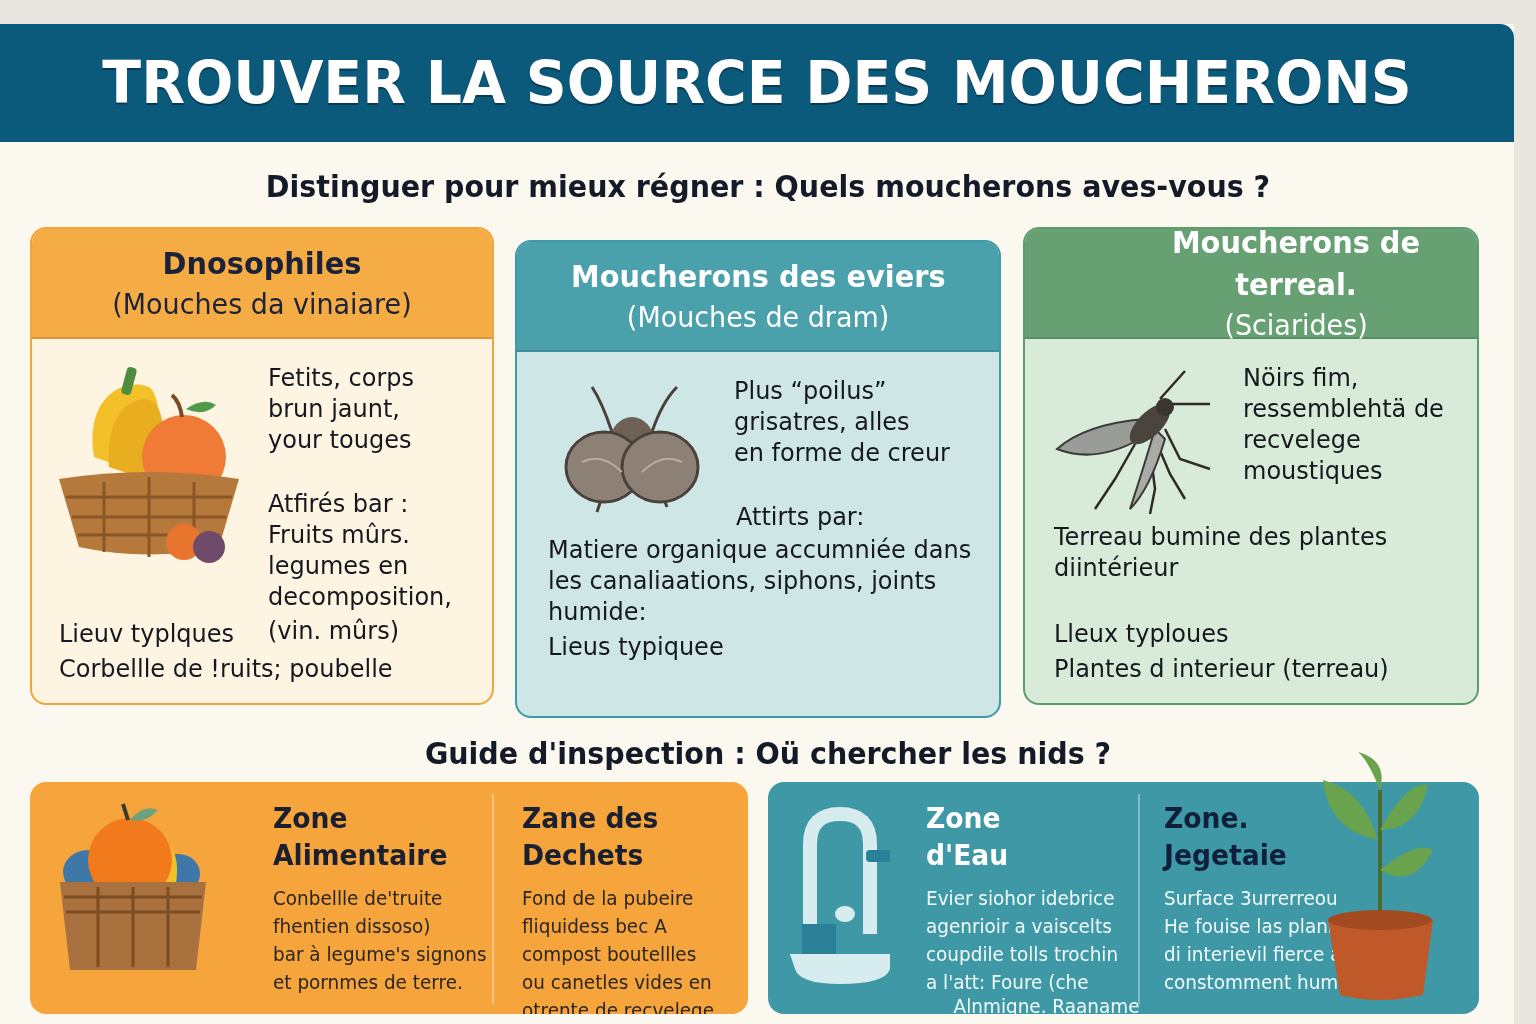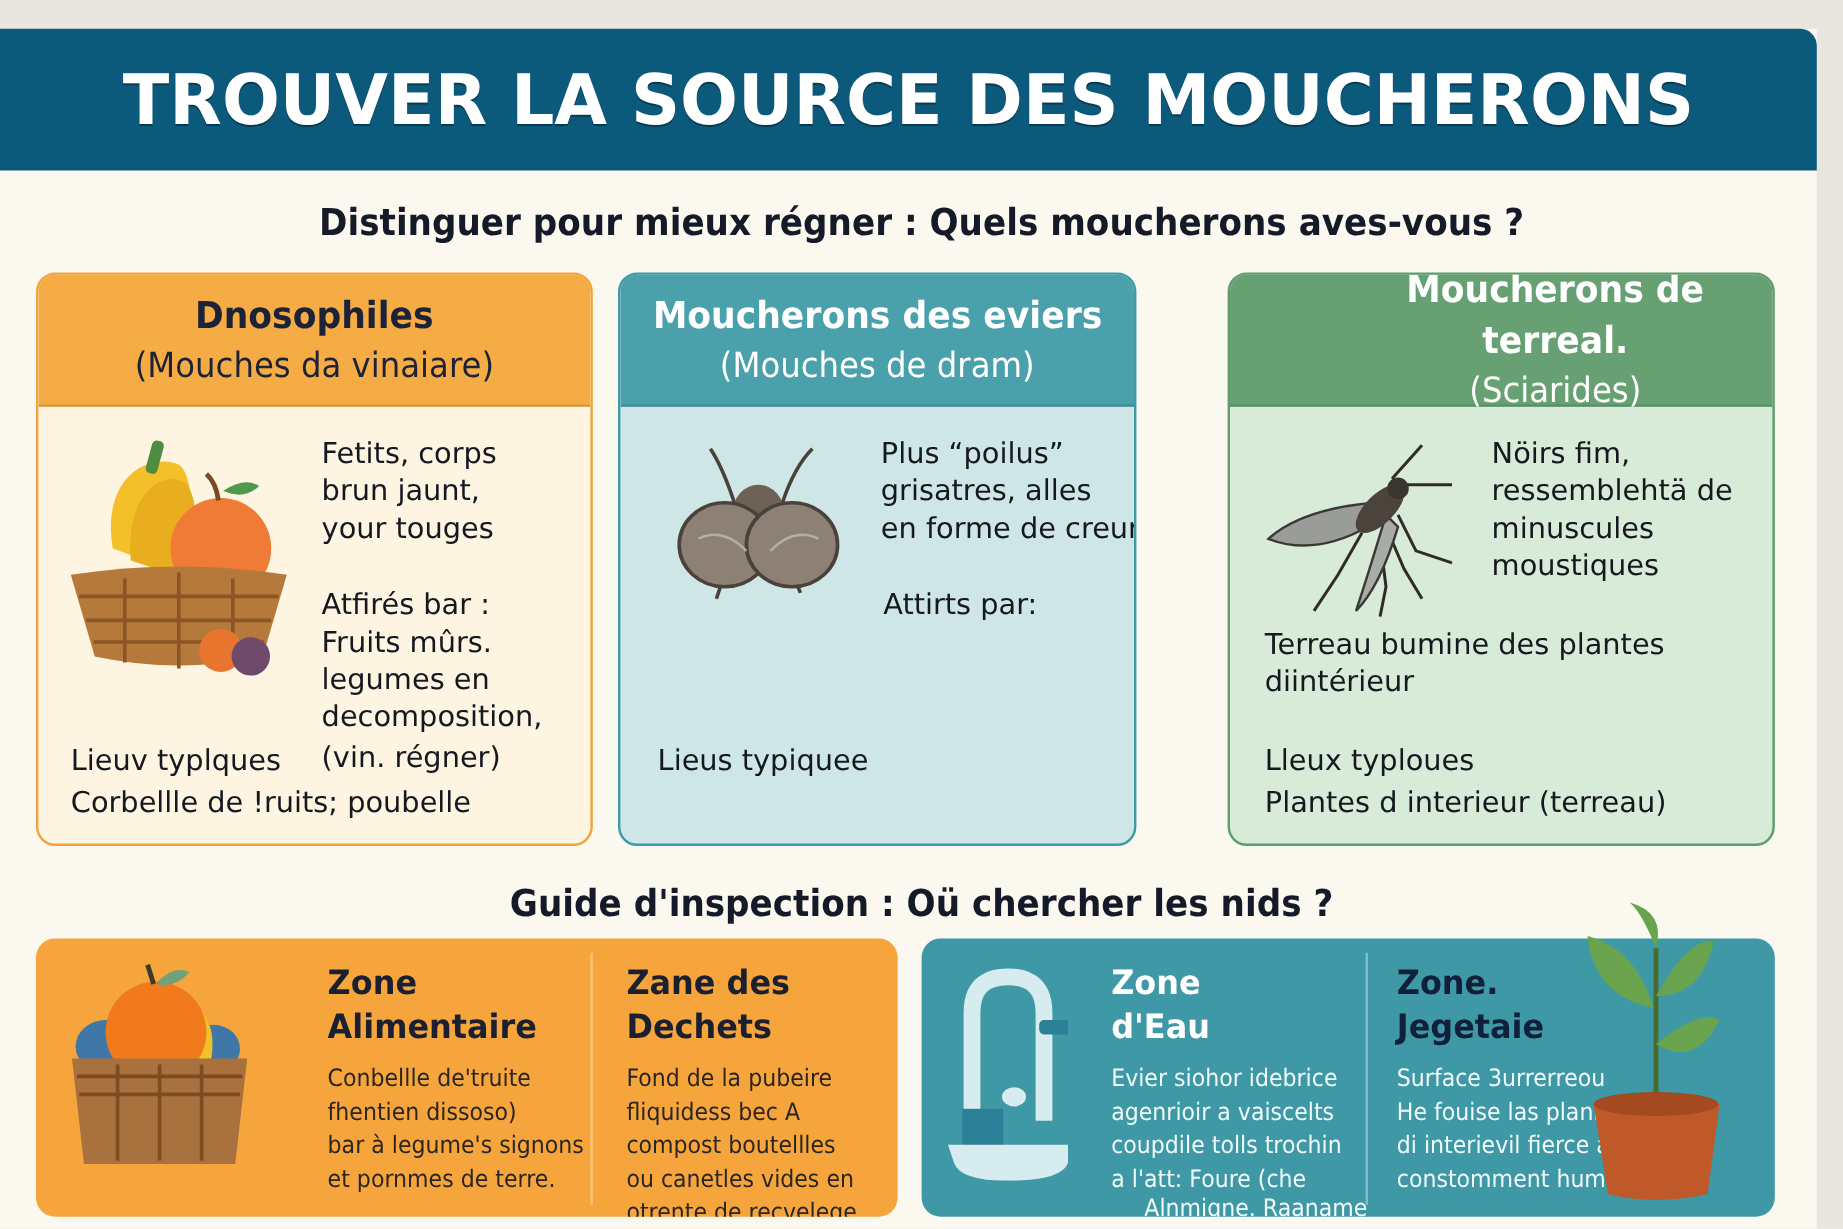--- a/index.html
+++ b/index.html
@@ -39,21 +39,21 @@
     align-items: center; justify-content: center; text-align: center;
     border-bottom: 2px solid rgba(0,0,0,0.12);
   }
   .card .head .t1 { font-size: 31px; font-weight: bold; line-height: 42px; transform: scaleX(0.93); }
   .card .head .t2 { font-size: 29px; line-height: 40px; transform: scaleX(0.93); }
   .card .body { position: relative; height: 366px; }
   .txt { position: absolute; font-size: 24px; line-height: 31px; color: #15181f; white-space: nowrap; }
 
   .c1 { left: 30px; top: 227px; width: 464px; height: 478px; border-color: #f1a43c; background: #fdf4e2; }
   .c1 .head { background: #f6ac45; color: #1c2238; }
-  .c2 { left: 515px; top: 227px; width: 432px; height: 478px; border-color: #3e9aa6; background: #cfe6e6; }
+  .c2 { left: 515px; top: 240px; width: 486px; height: 478px; border-color: #3e9aa6; background: #cfe6e6; }
   .c2 .head { background: #4aa0ab; color: #ffffff; }
   .c3 { left: 1023px; top: 227px; width: 456px; height: 478px; border-color: #5e9d6b; background: #d8ead8; }
   .c3 .head { background: #67a173; color: #ffffff; text-align: center; }
 
   .zone {
     position: absolute; border-radius: 16px; overflow: hidden;
   }
   .z1 { left: 30px; top: 782px; width: 718px; height: 232px; background: #f5a53c; }
   .z2 { left: 768px; top: 782px; width: 711px; height: 232px; background: #3f98a5; }
   .zone .divider { position: absolute; top: 12px; bottom: 10px; width: 2px; }
@@ -94,21 +94,21 @@
     <div class="txt" style="left:236px;top:24px;">
       <div>Fetits, corps</div>
       <div>brun jaunt,</div>
       <div>your touges</div>
     </div>
     <div class="txt" style="left:236px;top:150px;">
       <div>Atfirés bar :</div>
       <div>Fruits mûrs.</div>
       <div>legumes en</div>
       <div>decomposition,</div>
-      <div style="margin-top:3px">(vin. régner)</div>
+      <div style="margin-top:3px">(vin. mûrs)</div>
     </div>
     <div class="txt" style="left:27px;top:280px;">Lieuv typlques</div>
     <div class="txt" style="left:27px;top:315px;">Corbellle de !ruits; poubelle</div>
   </div>
 </div>
 
 <div class="card c2">
   <div class="head">
     <div class="t1">Moucherons des eviers</div>
     <div class="t2">(Mouches de dram)</div>
@@ -122,20 +122,25 @@
       <ellipse cx="42" cy="85" rx="38" ry="35" fill="#8d8175" stroke="#4a413a" stroke-width="3"></ellipse>
       <ellipse cx="98" cy="85" rx="38" ry="35" fill="#8d8175" stroke="#4a413a" stroke-width="3"></ellipse>
       <path d="M20 80 Q40 70 60 90 M80 90 Q100 70 120 80" stroke="#b8ada1" stroke-width="2" fill="none"></path>
     </svg>
     <div class="txt" style="left:217px;top:24px;">
       <div>Plus “poilus”</div>
       <div>grisatres, alles</div>
       <div>en forme de creur</div>
     </div>
     <div class="txt" style="left:219px;top:150px;">Attirts par:</div>
+    <div class="txt" style="left:31px;top:183px;">
+      <div>Matiere organique accumniée dans</div>
+      <div>les canaliaations, siphons, joints</div>
+      <div>humide:</div>
+    </div>
     <div class="txt" style="left:31px;top:280px;">Lieus typiquee</div>
   </div>
 </div>
 
 <div class="card c3">
   <div class="head">
     <div class="t1" style="margin-left:90px;">Moucherons de terreal.</div>
     <div class="t2" style="margin-left:90px;">(Sciarides)</div>
   </div>
   <div class="body">
@@ -143,21 +148,21 @@
       <path d="M105 30 L130 2 M110 35 L155 35" stroke="#2f2c28" stroke-width="2.5" fill="none"></path>
       <path d="M80 75 L60 110 L40 140 M95 80 L100 120 L95 145 M110 60 L125 90 L155 100 M100 70 L115 105 L130 130" stroke="#2f2c28" stroke-width="2.5" fill="none"></path>
       <path d="M90 50 Q30 55 2 80 Q40 95 85 70 Z" fill="#9a9c99" stroke="#3b3935" stroke-width="2"></path>
       <path d="M100 60 Q85 110 75 140 Q95 120 110 70 Z" fill="#a9aba7" stroke="#3b3935" stroke-width="2"></path>
       <ellipse cx="95" cy="55" rx="12" ry="26" fill="#4a443c" transform="rotate(45 95 55)"></ellipse>
       <circle cx="110" cy="38" r="9" fill="#3a352f"></circle>
     </svg>
     <div class="txt" style="left:218px;top:24px;">
       <div>Nöirs  fim,</div>
       <div>ressemblehtä de</div>
-      <div>minuscules</div>
+      <div>recvelege</div>
       <div>moustiques</div>
     </div>
     <div class="txt" style="left:29px;top:183px;">
       <div>Terreau bumine des plantes</div>
       <div>diintérieur</div>
     </div>
     <div class="txt" style="left:29px;top:280px;">Lleux typloues</div>
     <div class="txt" style="left:29px;top:315px;">Plantes d interieur (terreau)</div>
   </div>
 </div>

